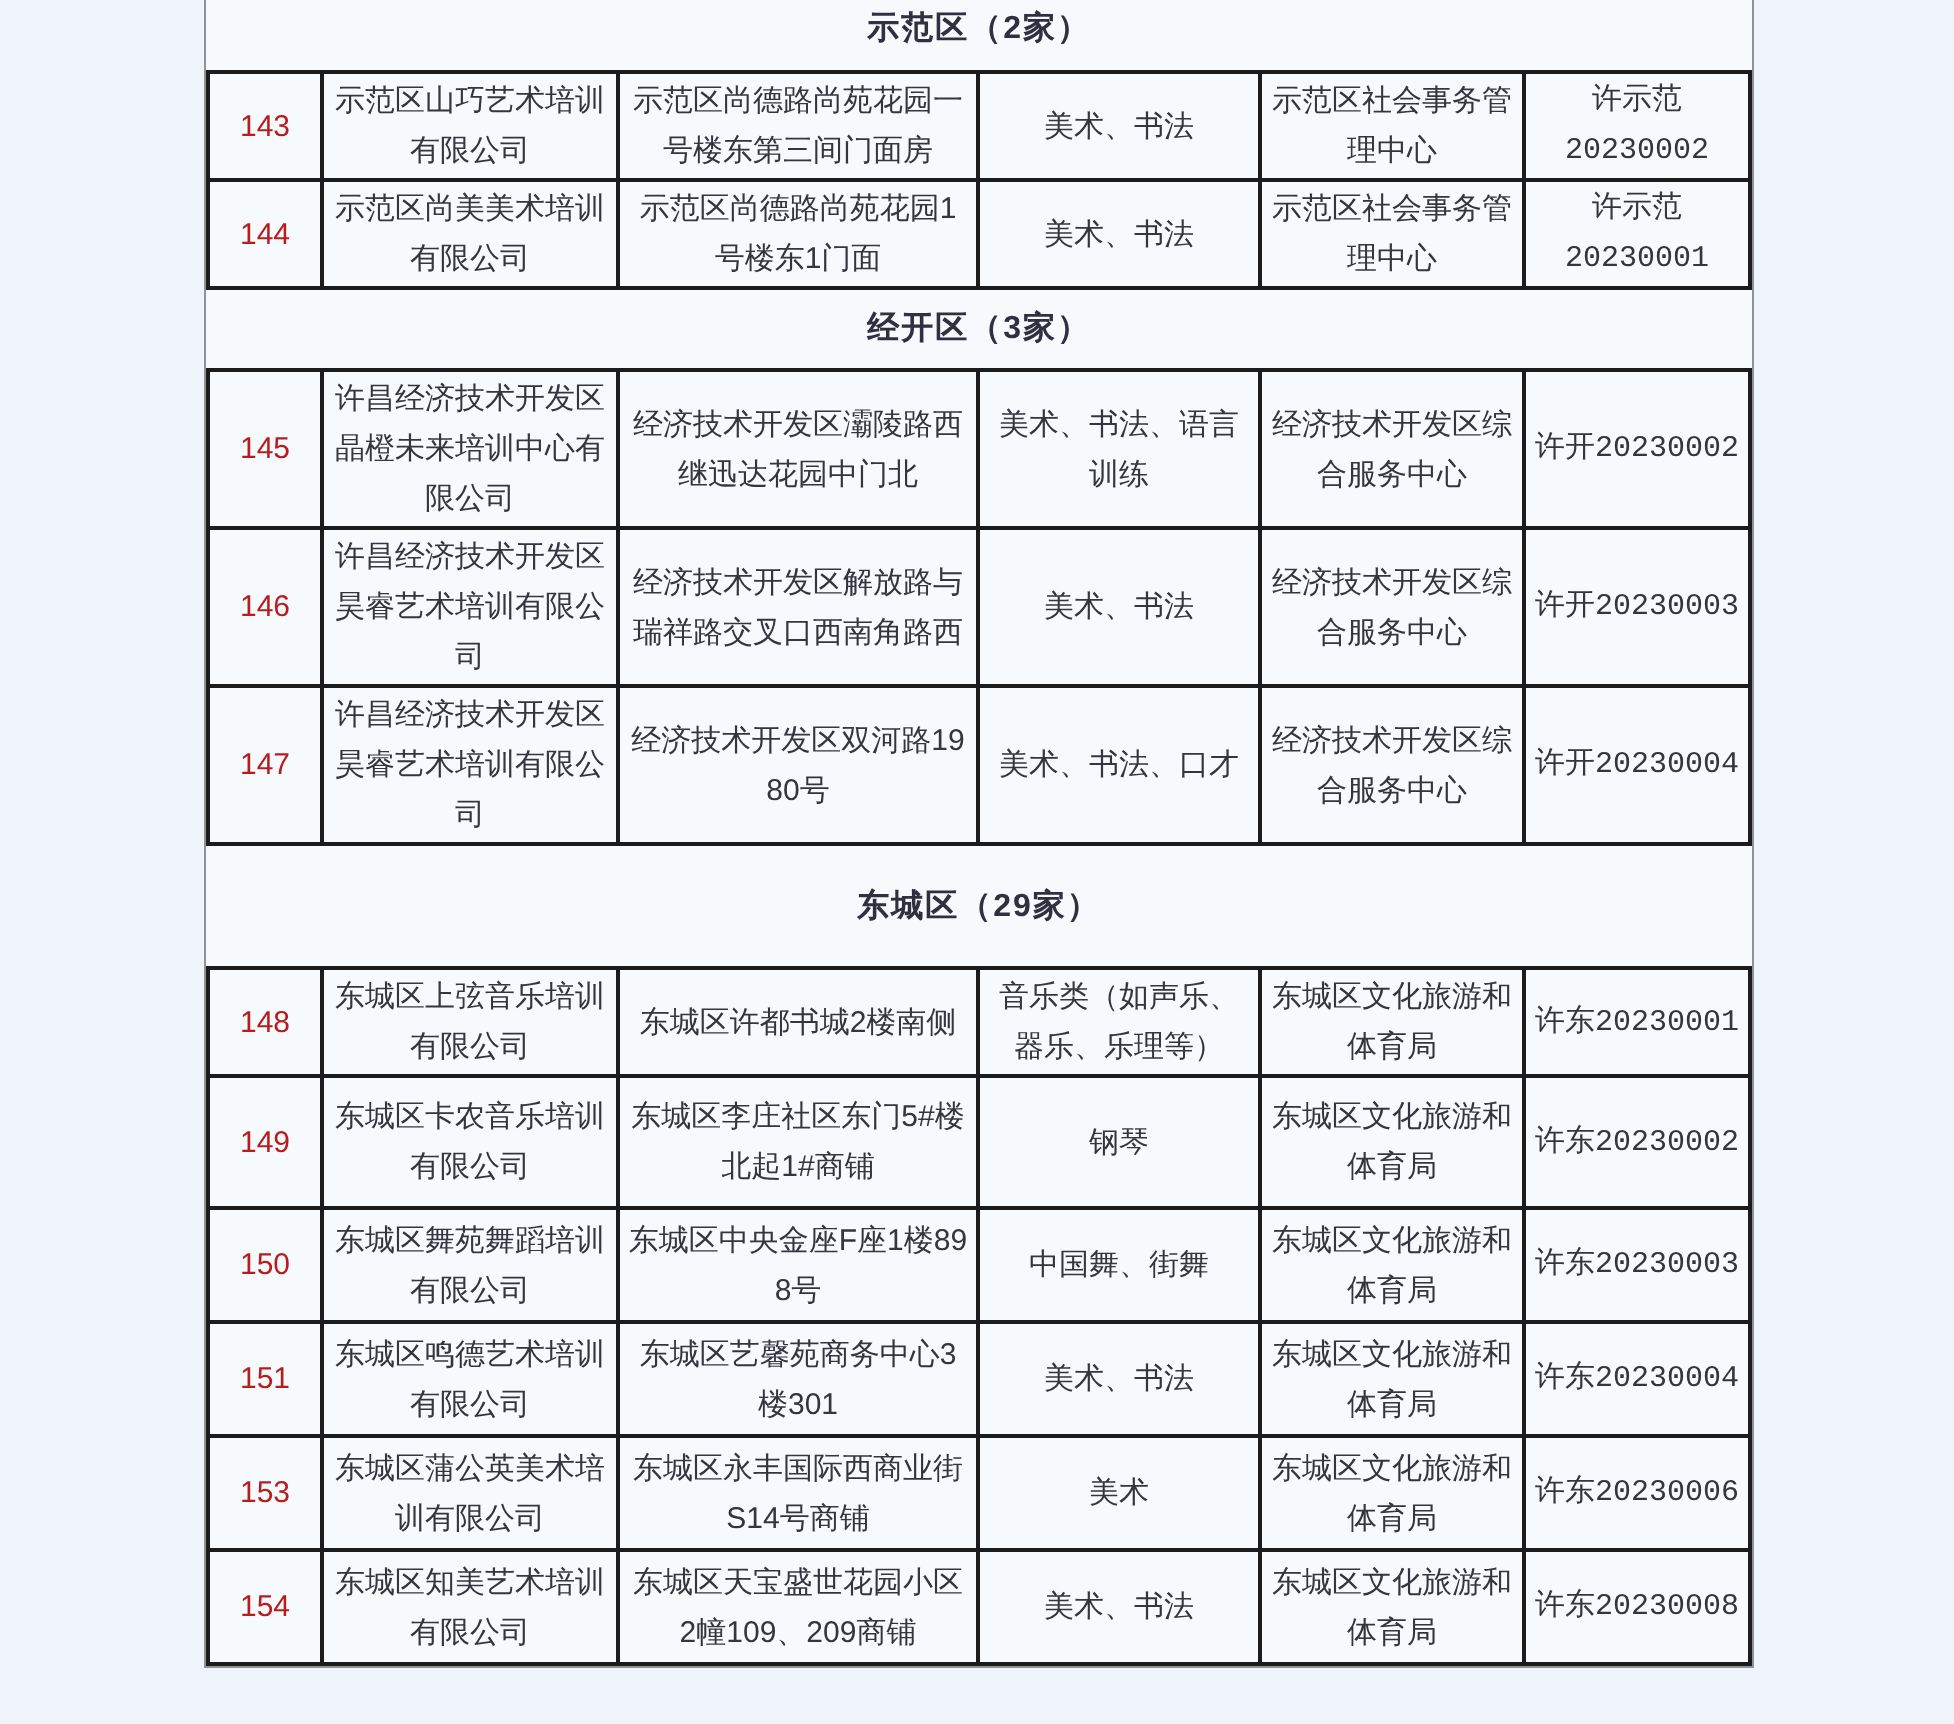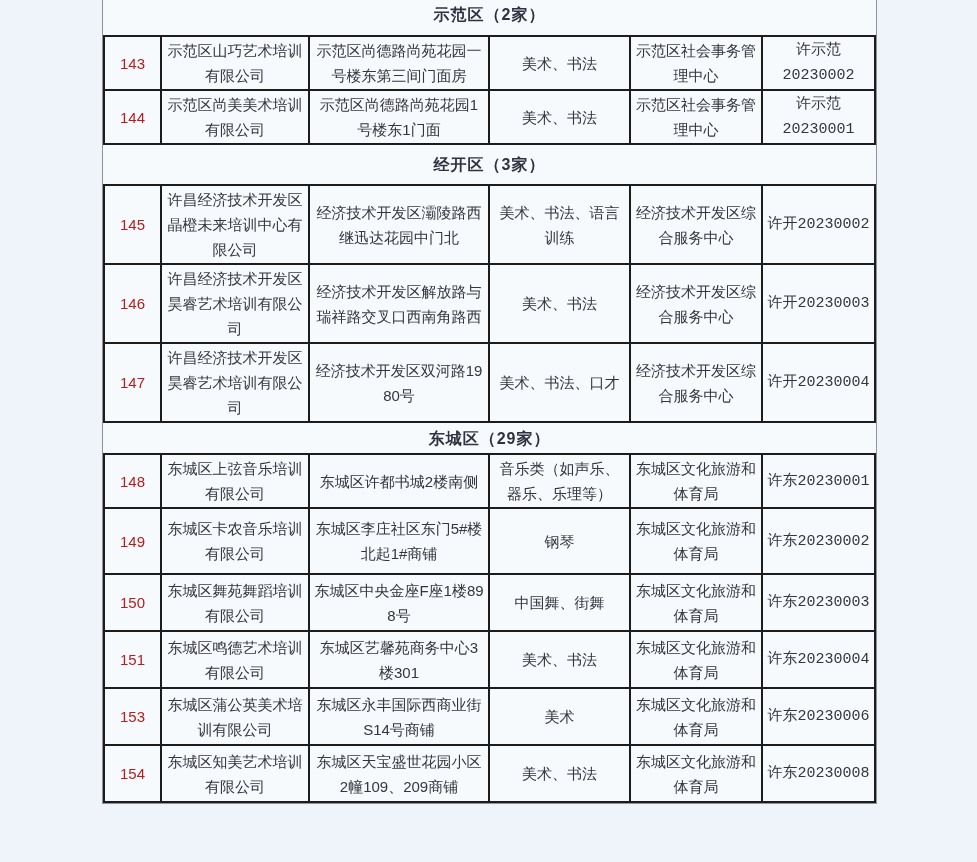--- a/index.html
+++ b/index.html
@@ -100,21 +100,21 @@
           <td class="cell-license">许开20230003</td>
         </tr>
         <tr style="height: 77px;">
           <td class="cell-no">147</td>
           <td class="cell-name">许昌经济技术开发区昊睿艺术培训有限公司</td>
           <td class="cell-address">经济技术开发区双河路1980号</td>
           <td class="cell-subjects">美术、书法、口才</td>
           <td class="cell-authority">经济技术开发区综合服务中心</td>
           <td class="cell-license">许开20230004</td>
         </tr>
-        <tr style="height: 32px; margin-top: 28px;">
+        <tr style="height: 62px; margin-top: 28px;">
           <td colspan="6" class="section-header">东城区（29家）</td>
         </tr>
         <tr style="height: 40px;">
           <td class="cell-no">148</td>
           <td class="cell-name">东城区上弦音乐培训有限公司</td>
           <td class="cell-address">东城区许都书城2楼南侧</td>
           <td class="cell-subjects">音乐类（如声乐、器乐、乐理等）</td>
           <td class="cell-authority">东城区文化旅游和体育局</td>
           <td class="cell-license">许东20230001</td>
         </tr>

